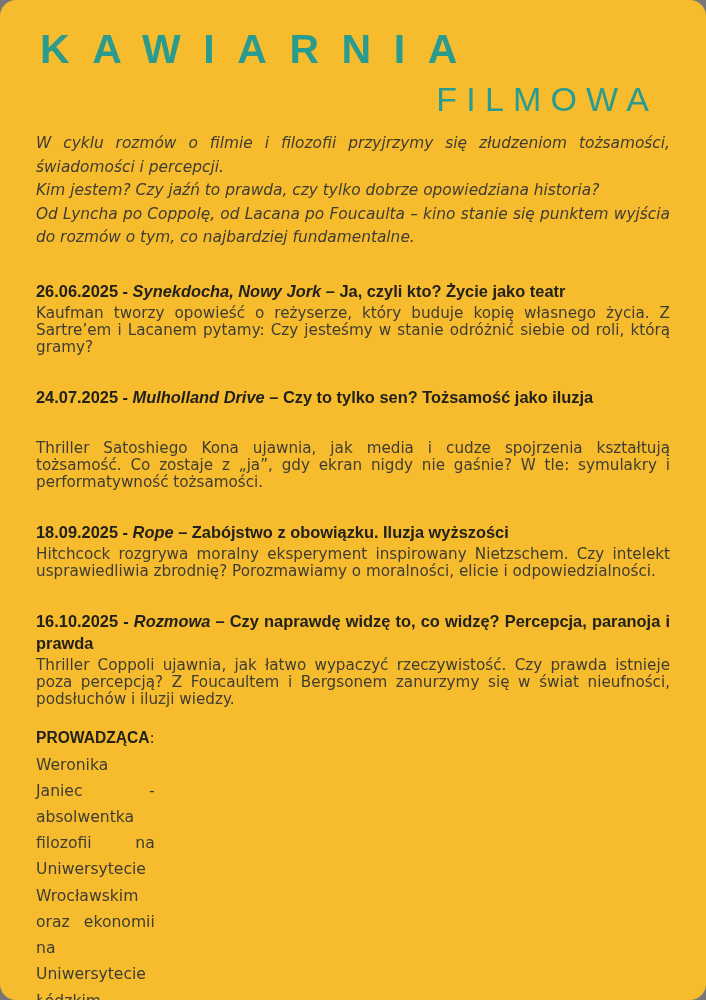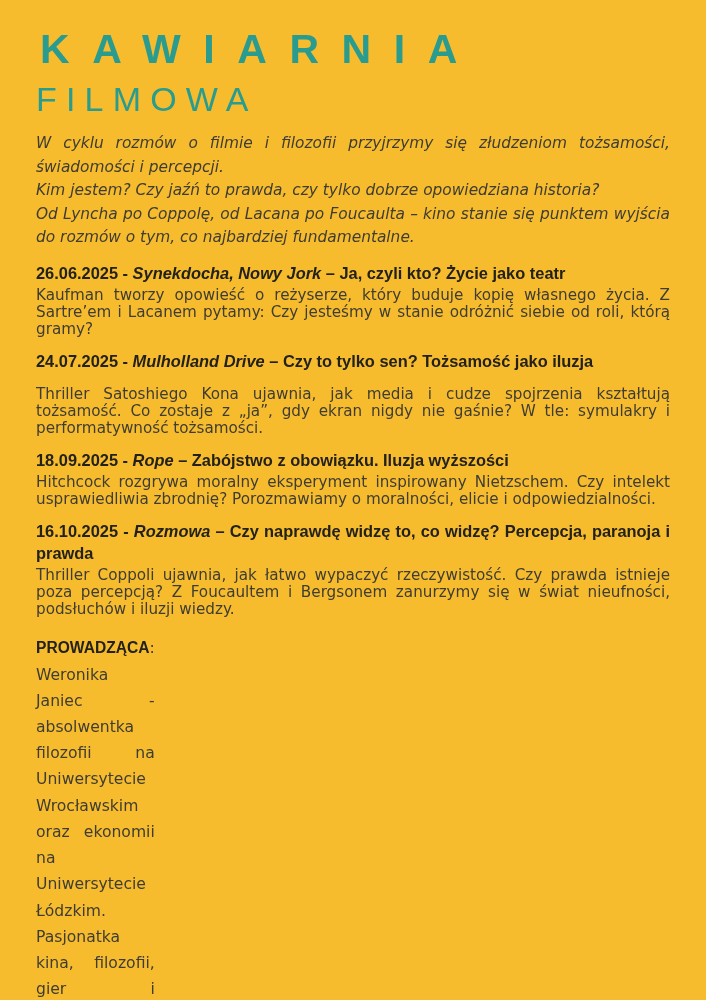--- a/index.html
+++ b/index.html
@@ -13,52 +13,54 @@
   *{margin:0;padding:0;box-sizing:border-box;}
   html,body{background:#777;}
   .poster{
     position:relative;
     width:706px;height:1000px;
     margin:0 auto;
     background:var(--background);
     font-family:"DejaVu Sans",sans-serif;
     color:var(--text_body);
     overflow:hidden;
+    border-radius:16px;
   }
   .inner{padding:26px 36px 0 36px;}
   
   .title-main{
     font-family:"Liberation Sans",sans-serif;
     font-weight:700;
     font-size:41px;
     letter-spacing:0.55em;
     color:var(--accent_teal);
     margin-left:4px;
     white-space:nowrap;
   }
   .title-sub{
     font-family:"Liberation Sans",sans-serif;
     font-weight:400;
     font-size:34px;
     letter-spacing:0.27em;
     color:var(--accent_teal);
+    text-align:right;
     margin-top:7px;
     margin-right:12px;
   }
   
   .intro{margin-top:13px;}
   .intro p{
     font-style:italic;
     font-size:15.4px;
     line-height:23.6px;
     text-align:justify;
     color:var(--text_body);
   }
   
-  .event{margin-top:13px;}
+  .event{margin-top:31px;}
   .event-heading{
     font-family:"Liberation Sans",sans-serif;
     font-weight:700;
     font-size:16.4px;
     line-height:21.5px;
     color:var(--text_dark);
     text-align:justify;
   }
   .event-heading .film{font-style:italic;}
   .event-desc{

